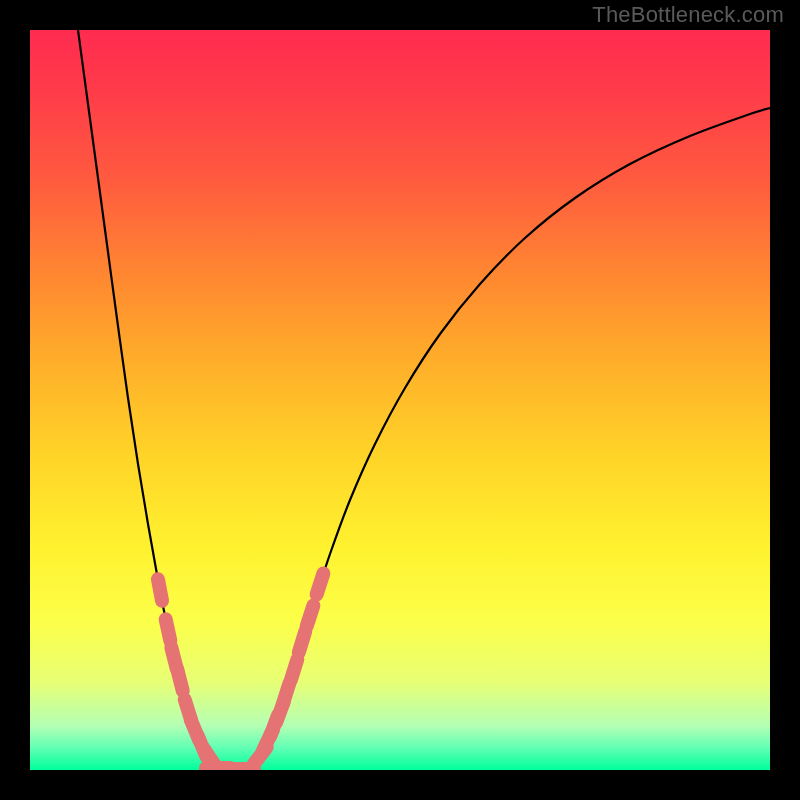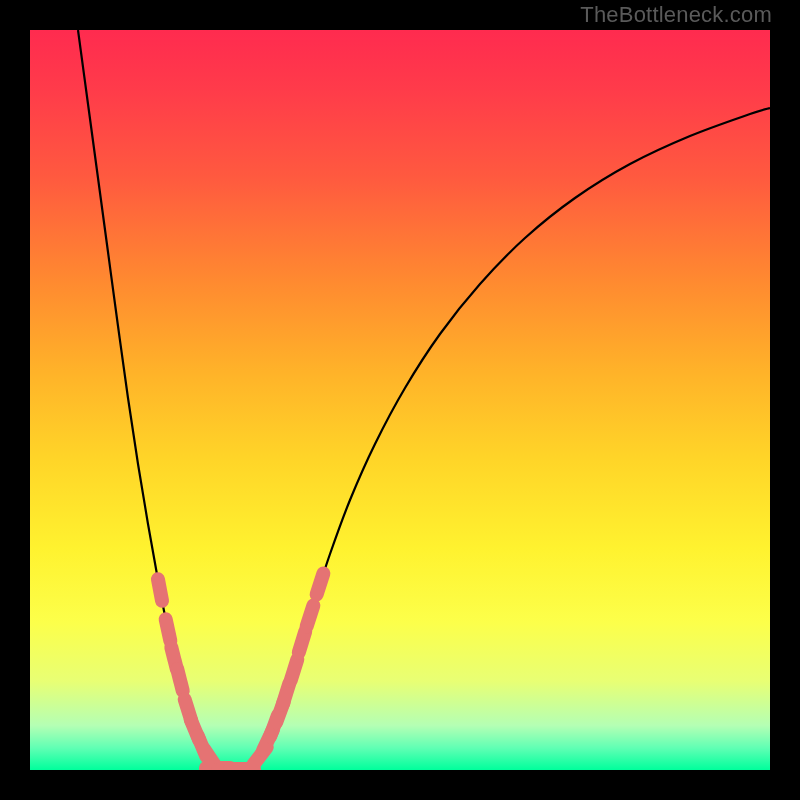--- a/index.html
+++ b/index.html
@@ -32,21 +32,21 @@
       #fcff4a 80%,
       #e8ff74 88%,
       #b4ffb4 94%,
       #61ffb4 97%,
       #00ff9c 100%
     );
   }
   .watermark {
     position: absolute;
     top: 2px;
-    right: 28px;
+    right: 16px;
     font-family: Arial, Helvetica, sans-serif;
     font-size: 22px;
     color: #5a5a5a;
     letter-spacing: 0.2px;
   }
   svg.curve {
     position: absolute;
     left: 0; top: 0;
     width: 100%;
     height: 100%;

